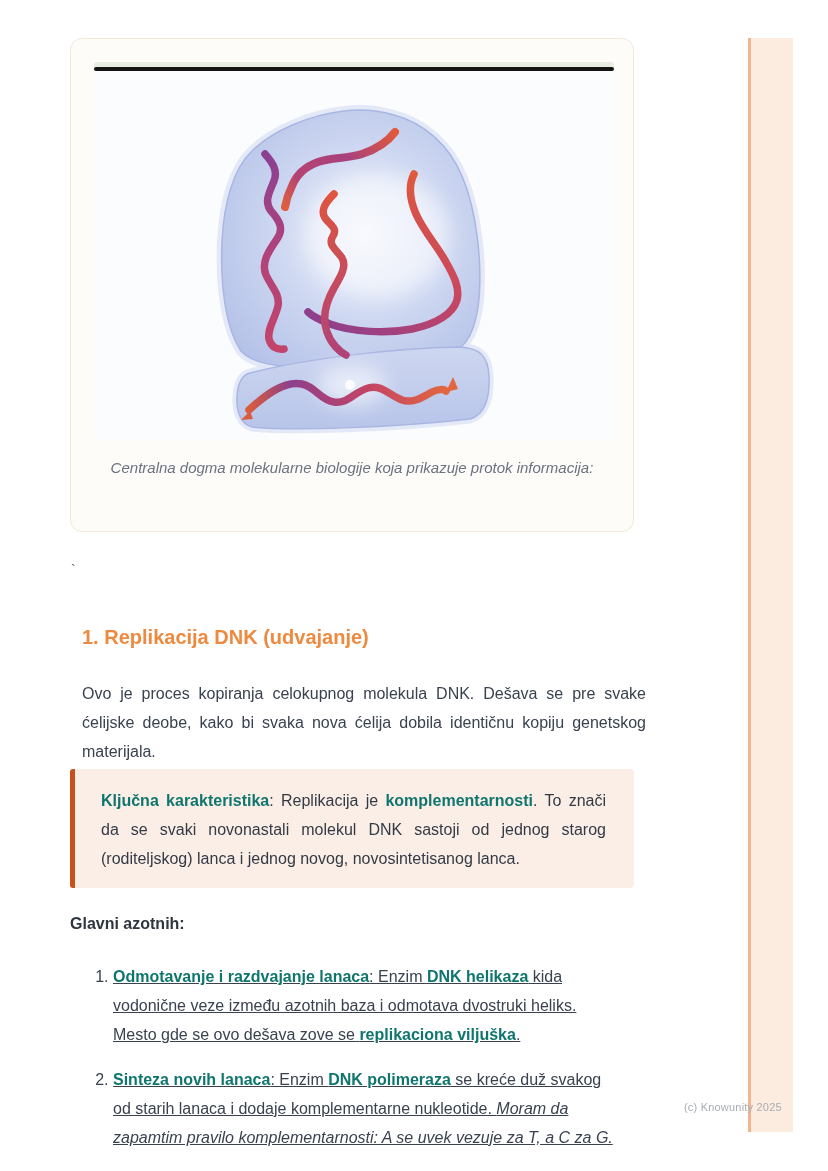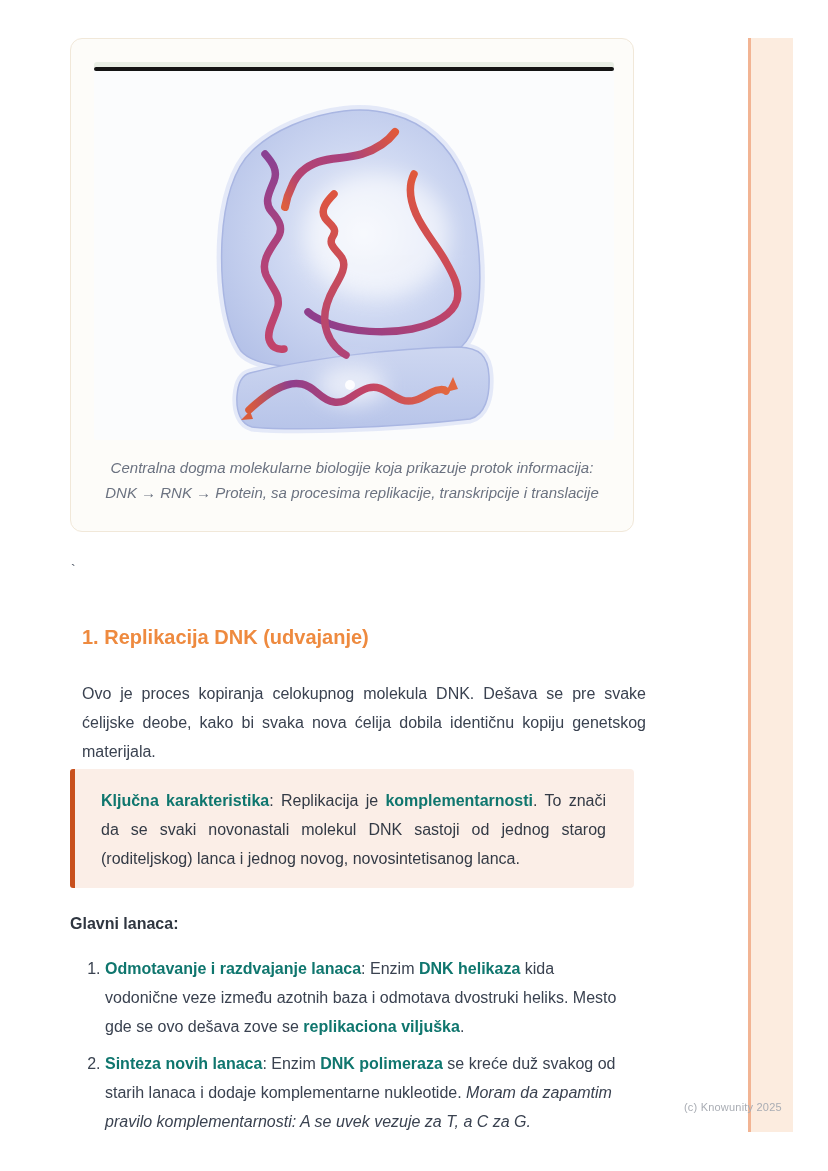--- a/index.html
+++ b/index.html
@@ -60,21 +60,21 @@
   }
   .steps-label{
     position:absolute;top:874px;left:0;margin:0;
     font-size:16px;font-weight:700;line-height:24px;color:#2f3640;
   }
   .steps-list{
     position:absolute;top:908px;left:0;width:564px;box-sizing:border-box;
     margin:0;padding:0 0 0 27px;
     font-size:16px;line-height:29px;
   }
-  .steps-list li{margin:8px;padding:0;}
+  .steps-list li{margin:16px;padding:0;text-decoration:underline;}
   strong{font-weight:700;color:#0f766e;}
   em{font-style:italic;}
 
   .watermark{
     position:absolute;left:684px;top:1100px;z-index:3;
     font-size:11px;line-height:14px;color:var(--watermark-text,#a9adb4);
     letter-spacing:.2px;
   }
 </style>
 </head>
@@ -144,33 +144,32 @@
         <path d="M301,61 C292,73 280,79 268,83 C252,88 238,86 224,91 C210,96 202,105 198,115 C194,123 192,130 191,136" fill="none" stroke="url(#gradB)" stroke-width="8" stroke-linecap="round"></path>
         <path d="M320,103 C314,115 316,129 322,143 C330,161 344,176 352,191 C360,205 366,217 363,229 C359,243 342,253 318,258 C292,263 258,261 236,253 C226,249 218,245 214,241" fill="none" stroke="url(#gradC)" stroke-width="7.5" stroke-linecap="round"></path>
         <path d="M240,123 C232,131 226,139 231,147 C236,154 244,157 239,165 C233,174 243,179 248,187 C253,195 247,205 240,217 C232,231 228,247 233,261 C237,273 246,281 252,284" fill="none" stroke="url(#gradD)" stroke-width="7.5" stroke-linecap="round"></path>
         <path d="M155,339 C170,325 190,309 208,313 C222,316 226,329 240,331 C254,333 260,321 274,317 C288,313 296,325 308,329 C320,333 330,325 338,321 C344,318 350,318 352,320" fill="none" stroke="url(#gradE)" stroke-width="7.5" stroke-linecap="round"></path>
         <path d="M352,321 L359,306 L364,318 Z" fill="#e2673f"></path>
         <path d="M156,340 L147,349 L159,348 Z" fill="#d95c3c"></path>
       </svg>
     </div>
     <figcaption class="figure-caption">
       <div>Centralna dogma molekularne biologije koja prikazuje protok informacija:</div>
-      <div>DNK → RNK → Protein, sa procesima replikacije, transkripcije i translacije</div>
     </figcaption>
   </figure>
 
   <div class="stray-backtick">`</div>
 
   <h2 class="section-heading">1. Replikacija DNK (udvajanje)</h2>
 
   <p class="intro-par"><span>Ovo je proces kopiranja celokupnog molekula DNK. Dešava se pre svake ćelijske deobe, kako bi svaka nova ćelija dobila identičnu kopiju genetskog materijala.</span></p>
 
   <div class="callout"><strong>Ključna karakteristika</strong><span>: Replikacija je </span><strong>komplementarnosti</strong><span>. To znači da se svaki novonastali molekul DNK sastoji od jednog starog (roditeljskog) lanca i jednog novog, novosintetisanog lanca.</span></div>
 
-  <p class="steps-label">Glavni lanaca:</p>
+  <p class="steps-label">Glavni azotnih:</p>
 
   <ol class="steps-list">
     <li><strong>Odmotavanje i razdvajanje lanaca</strong><span>: Enzim </span><strong>DNK helikaza</strong><span> kida vodonične veze između azotnih baza i odmotava dvostruki heliks. Mesto gde se ovo dešava zove se </span><strong>replikaciona viljuška</strong><span>.</span></li>
     <li><strong>Sinteza novih lanaca</strong><span>: Enzim </span><strong>DNK polimeraza</strong><span> se kreće duž svakog od starih lanaca i dodaje komplementarne nukleotide. </span><em>Moram da zapamtim pravilo komplementarnosti: A se uvek vezuje za T, a C za G.</em></li>
   </ol>
 
 </div>
 
 <div class="watermark">(c) Knowunity 2025</div>
 

